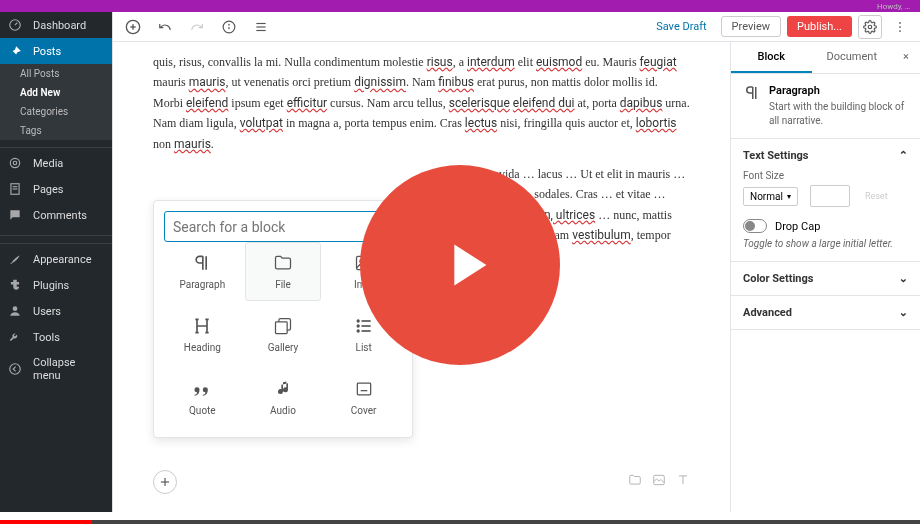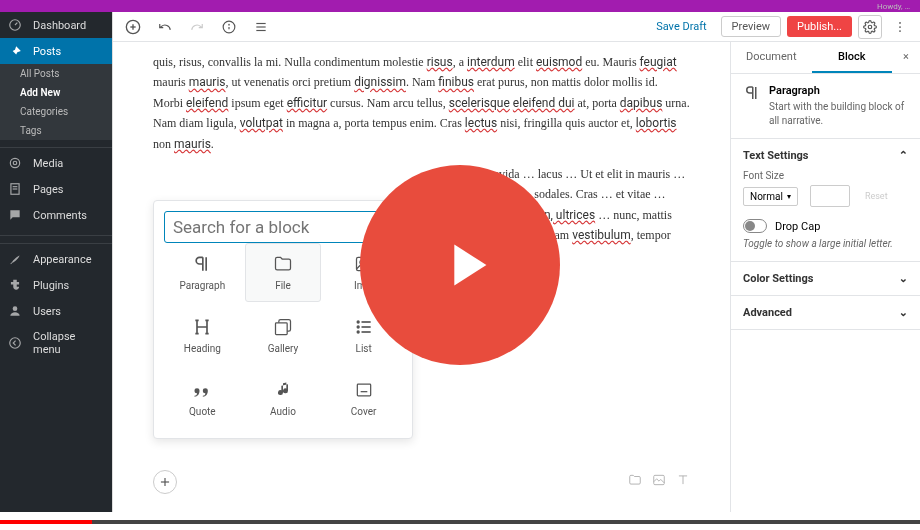--- a/index.html
+++ b/index.html
@@ -21,21 +21,21 @@
 .link-btn{color:#0073aa;font-size:11px;padding:4px 8px;cursor:pointer}
 .btn-outline{border:1px solid #ccc;padding:3px 10px;font-size:11px;border-radius:3px;color:#555;cursor:pointer}
 .btn-primary{background:#ef4444;color:#fff;padding:4px 10px;font-size:11px;border-radius:3px;cursor:pointer}
 .icon-gear{width:24px;height:24px;display:inline-flex;align-items:center;justify-content:center;border:1px solid #ccc;border-radius:3px;color:#555}
 .content{flex:1;display:flex;overflow:hidden}
 .canvas{flex:1;padding:10px 30px;position:relative;overflow:hidden}
 .body-text{font-family:Georgia,serif;font-size:12px;line-height:1.7;color:#333;padding:0 10px}
 .body-text u{text-decoration-color:#d63638;text-decoration-style:wavy}
 .inserter{position:absolute;left:40px;top:158px;width:260px;background:#fff;border:1px solid #e2e4e7;border-radius:4px;box-shadow:0 3px 10px rgba(0,0,0,.1);padding:10px}
 .search-wrap{border:1px solid #0085ba;border-radius:3px;padding:5px 8px}
-.search-wrap input{border:none;outline:none;width:100%;font-size:17px}
+.search-wrap input{border:none;outline:none;width:100%;font-size:14px}
 .sec-title{font-size:11px;font-weight:600;margin:14px 0 8px;color:#333}
 .grid{display:grid;grid-template-columns:repeat(3,1fr);gap:4px}
 .block-opt{display:flex;flex-direction:column;align-items:center;padding:10px 4px;border:1px solid transparent;border-radius:3px;cursor:pointer;font-size:10px;color:#555}
 .block-opt.hover{border-color:#e2e4e7;background:#f8f9f9}
 .block-opt .bi{width:20px;height:20px;margin-bottom:6px;color:#555}
 .add-circle{position:absolute;left:40px;bottom:18px;width:24px;height:24px;border:1px solid #ccc;border-radius:50%;display:flex;align-items:center;justify-content:center;color:#555;cursor:pointer}
 .inline-tb{position:absolute;right:40px;bottom:25px;display:flex;gap:10px;color:#aaa}
 .panel{width:190px;border-left:1px solid #e2e4e7;font-size:11px;overflow:hidden}
 .tabs{display:flex;border-bottom:1px solid #e2e4e7}
 .tab{flex:1;text-align:center;padding:8px 4px;color:#666;cursor:pointer;font-size:11px}
@@ -143,20 +143,28 @@
           <span>Plugins</span>
         </div>
         <div class="sb-item">
           <span class="sb-icon">
             <svg width="14" height="14" viewBox="0 0 24 24" fill="currentColor">
               <circle cx="12" cy="8" r="4"></circle>
               <path d="M4 20c0-4 4-6 8-6s8 2 8 6"></path>
             </svg>
           </span>
           <span>Users</span>
+        </div>
+        <div class="sb-item">
+          <span class="sb-icon">
+            <svg width="14" height="14" viewBox="0 0 24 24" fill="currentColor">
+              <path d="M14 7a4 4 0 0 0-6 5l-5 5 2 2 5-5a4 4 0 0 0 5-6l-3 3-2-2 3-3z"></path>
+            </svg>
+          </span>
+          <span>Tools</span>
         </div>
         <div class="sb-item">
           <span class="sb-icon">
             <svg width="14" height="14" viewBox="0 0 24 24" fill="none" stroke="currentColor" stroke-width="2">
               <circle cx="12" cy="12" r="9"></circle>
               <path d="M13 8l-4 4 4 4"></path>
             </svg>
           </span>
           <span>Collapse menu</span>
         </div>
@@ -333,22 +341,22 @@
           <span>
               <svg width="14" height="14" viewBox="0 0 24 24" fill="none" stroke="currentColor" stroke-width="1.5">
                 <path d="M5 5h14M12 5v14"></path>
               </svg>
             </span>
         </div>
       </div>
 
       <div class="panel">
         <div class="tabs">
+          <div class="tab active">Block</div>
           <div class="tab">Document</div>
-          <div class="tab active">Block</div>
           <div class="close-tab">×</div>
         </div>
         <div class="pnl-sec">
           <div class="pnl-row">
             <span>
                 <svg width="18" height="18" viewBox="0 0 24 24" fill="none" stroke="#555" stroke-width="2">
                   <path d="M13 4v16M17 4v16M13 4H9a4 4 0 0 0 0 8h4"></path>
                 </svg>
               </span>
             <div style="flex:1">

